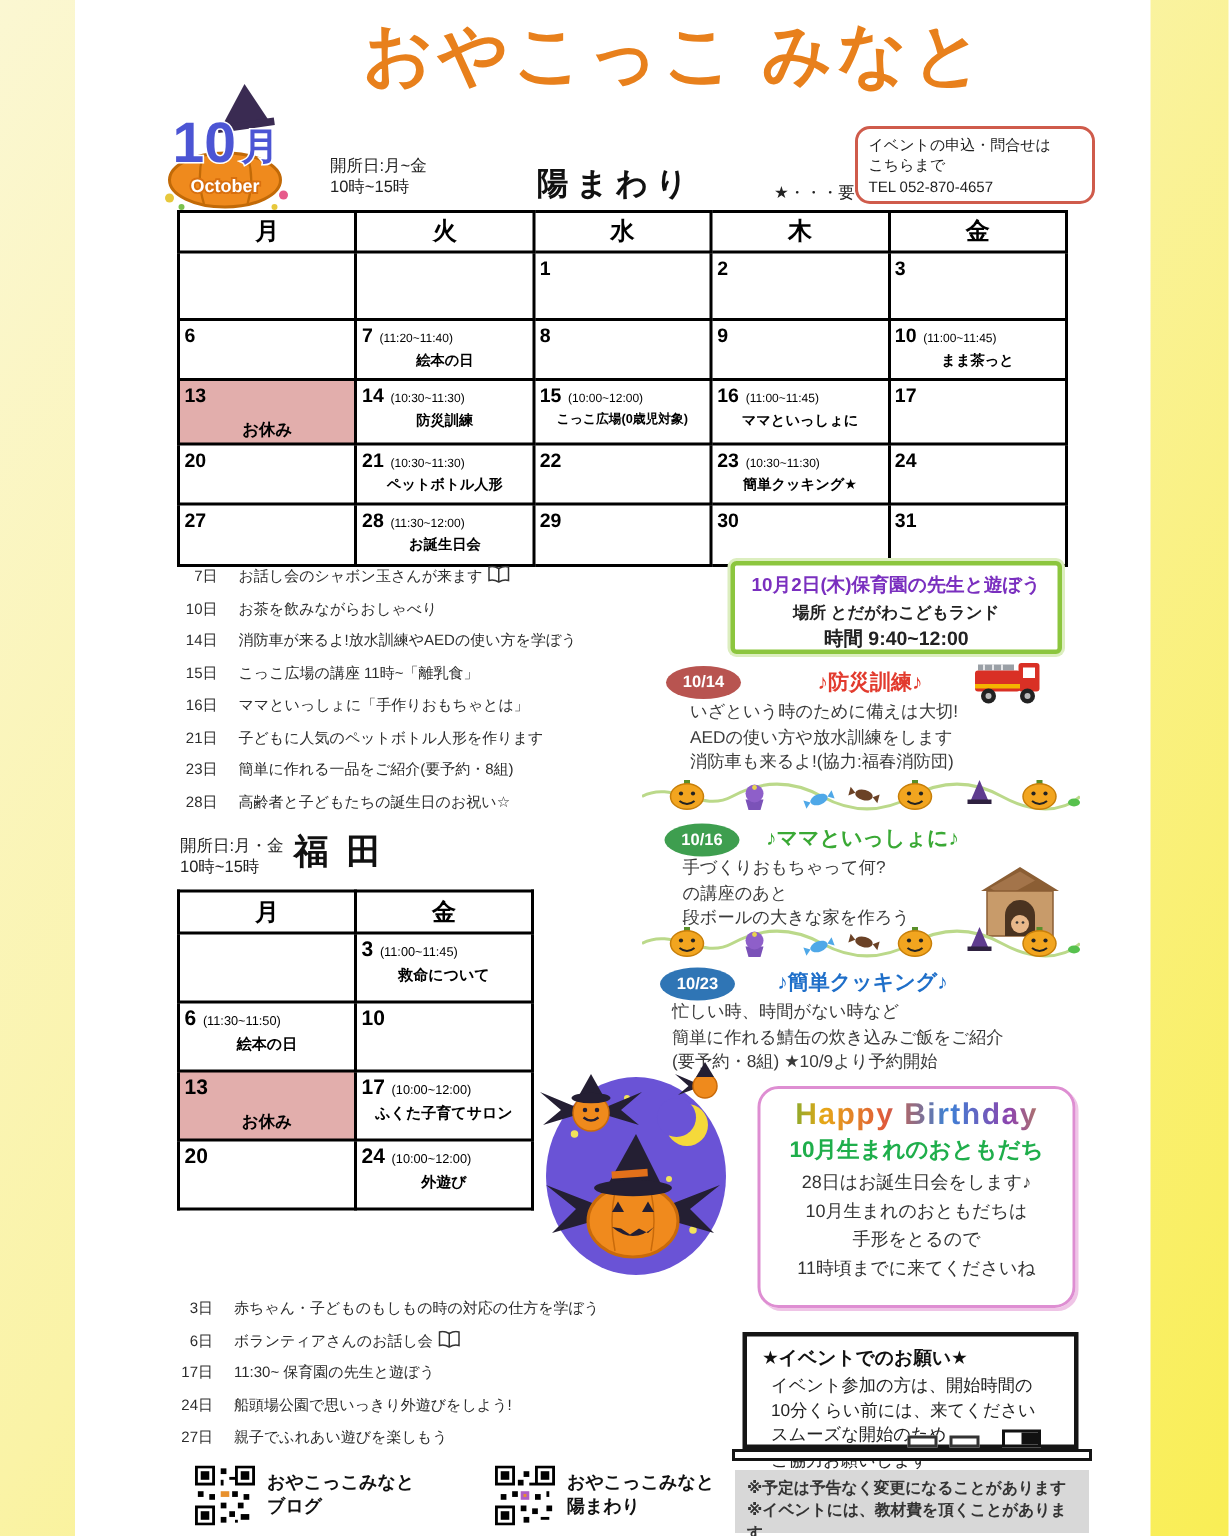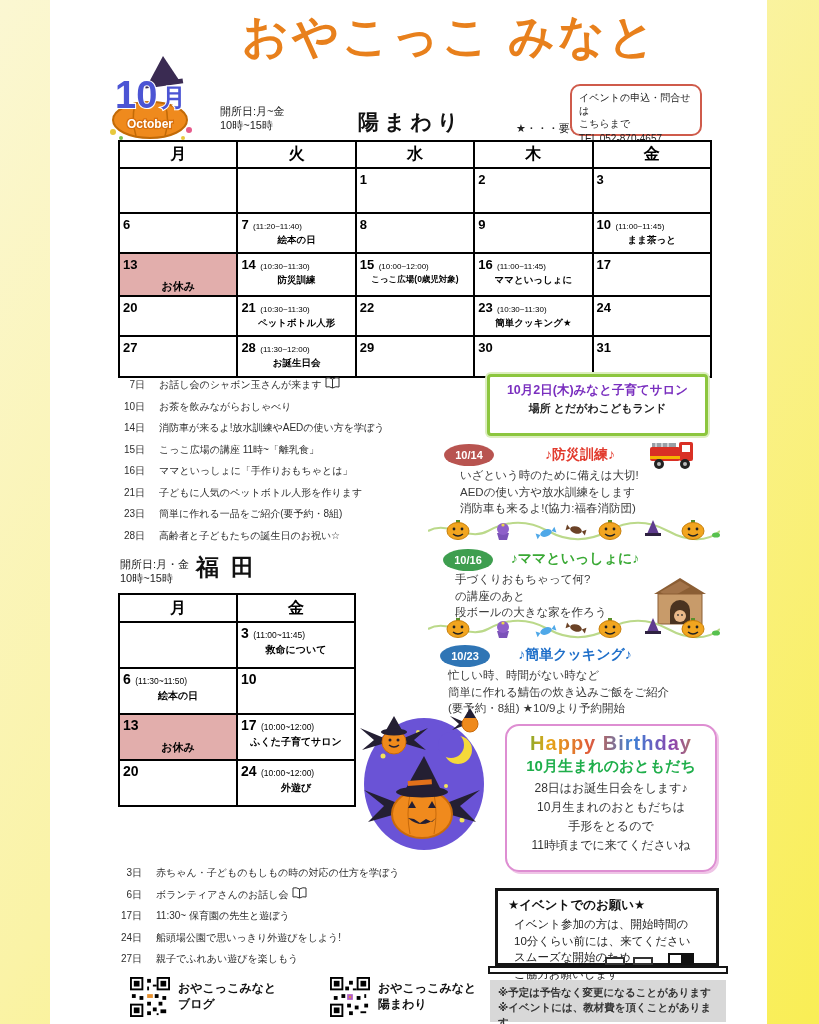--- a/index.html
+++ b/index.html
@@ -8,21 +8,21 @@
            background:linear-gradient(125deg,#FBF7D2 0%,#FAF3A6 45%,#F9EE55 100%); }
   .sheet { position:absolute; left:50px; top:0; width:717px; height:1024px; background:#ffffff; }
   .abs { position:absolute; }
 
   
   .main-title { left:100px; top:6px; width:600px; text-align:center;
                 font-size:46px; font-weight:bold; color:#E8801C; letter-spacing:3px; }
   .open-days { left:170px; top:104px; font-size:11px; line-height:14px; color:#222; }
   .cal-title { left:308px; top:108px; font-size:21px; font-weight:bold; letter-spacing:5px; color:#111; }
   .reserve-note { left:466px; top:121px; font-size:11px; color:#222; }
-  .contact-box { left:520px; top:84px; width:132px; height:52px; border:2px solid #CF5B4B;
+  .contact-box { left:520px; top:84px; width:160px; height:52px; border:2px solid #CF5B4B;
                  border-radius:10px; padding:5px 7px; font-size:10px; line-height:13px;
                  color:#222; background:#fff; }
 
   
   table.cal { border-collapse:collapse; table-layout:fixed; background:#fff; }
   table.cal, table.cal th, table.cal td { border:2px solid #000; }
   table.cal th { font-size:16px; font-weight:bold; text-align:center; padding:2px 0; }
   table.cal td { vertical-align:top; padding:1px 3px; }
   .cal .d { font-weight:bold; font-size:13px; }
   .cal .t { font-size:8px;text-align:center; }
@@ -215,22 +215,23 @@
           <span class="dd">23日</span>
           <span>簡単に作れる一品をご紹介(要予約・8組)</span>
         </li>
       <li>
           <span class="dd">28日</span>
           <span>高齢者と子どもたちの誕生日のお祝い☆</span>
         </li>
     </ul>
 
     <div class="abs salon-box">
-      <div class="salon-title">10月2日(木)みなと子育てサロン</div>
+      <div class="salon-title">10月2日(木)保育園の先生と遊ぼう</div>
       <div class="salon-place">場所 とだがわこどもランド</div>
+      <div class="salon-time">時間 9:40~12:00</div>
     </div>
 
     <div class="abs badge badge-red" style="left:394px;top:444px;">10/14</div>
     <div class="abs ev-title ev-red" style="left:445px;top:446px;">♪防災訓練♪</div>
     <svg class="abs" style="left:598px;top:437px;" width="48" height="34" viewBox="0 0 48 34">
       <rect x="4" y="6" width="24" height="4" fill="#9AA0A6"></rect>
       <line x1="8" y1="6" x2="8" y2="10" stroke="#fff"></line>
         <line x1="14" y1="6" x2="14" y2="10" stroke="#fff"></line>
         <line x1="20" y1="6" x2="20" y2="10" stroke="#fff"></line>
       <rect x="2" y="10" width="30" height="14" rx="2" fill="#D93025"></rect>

